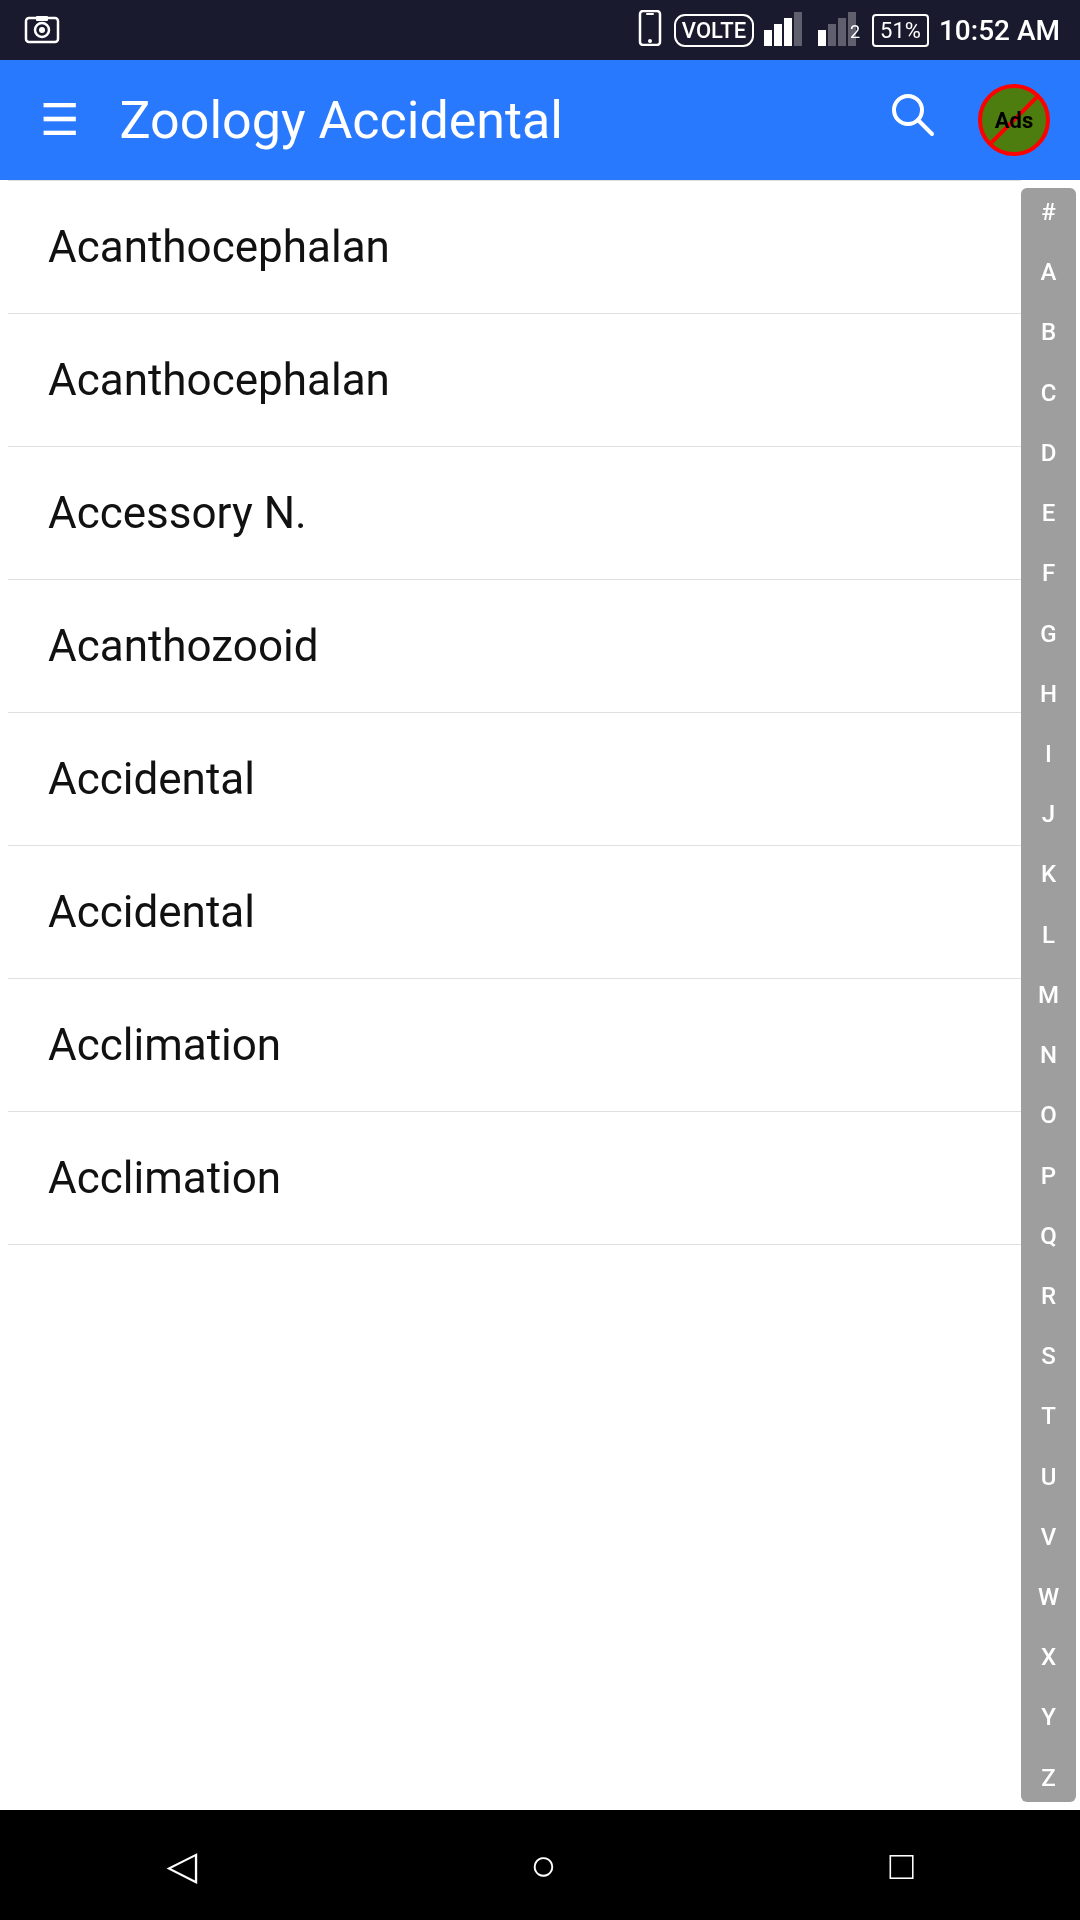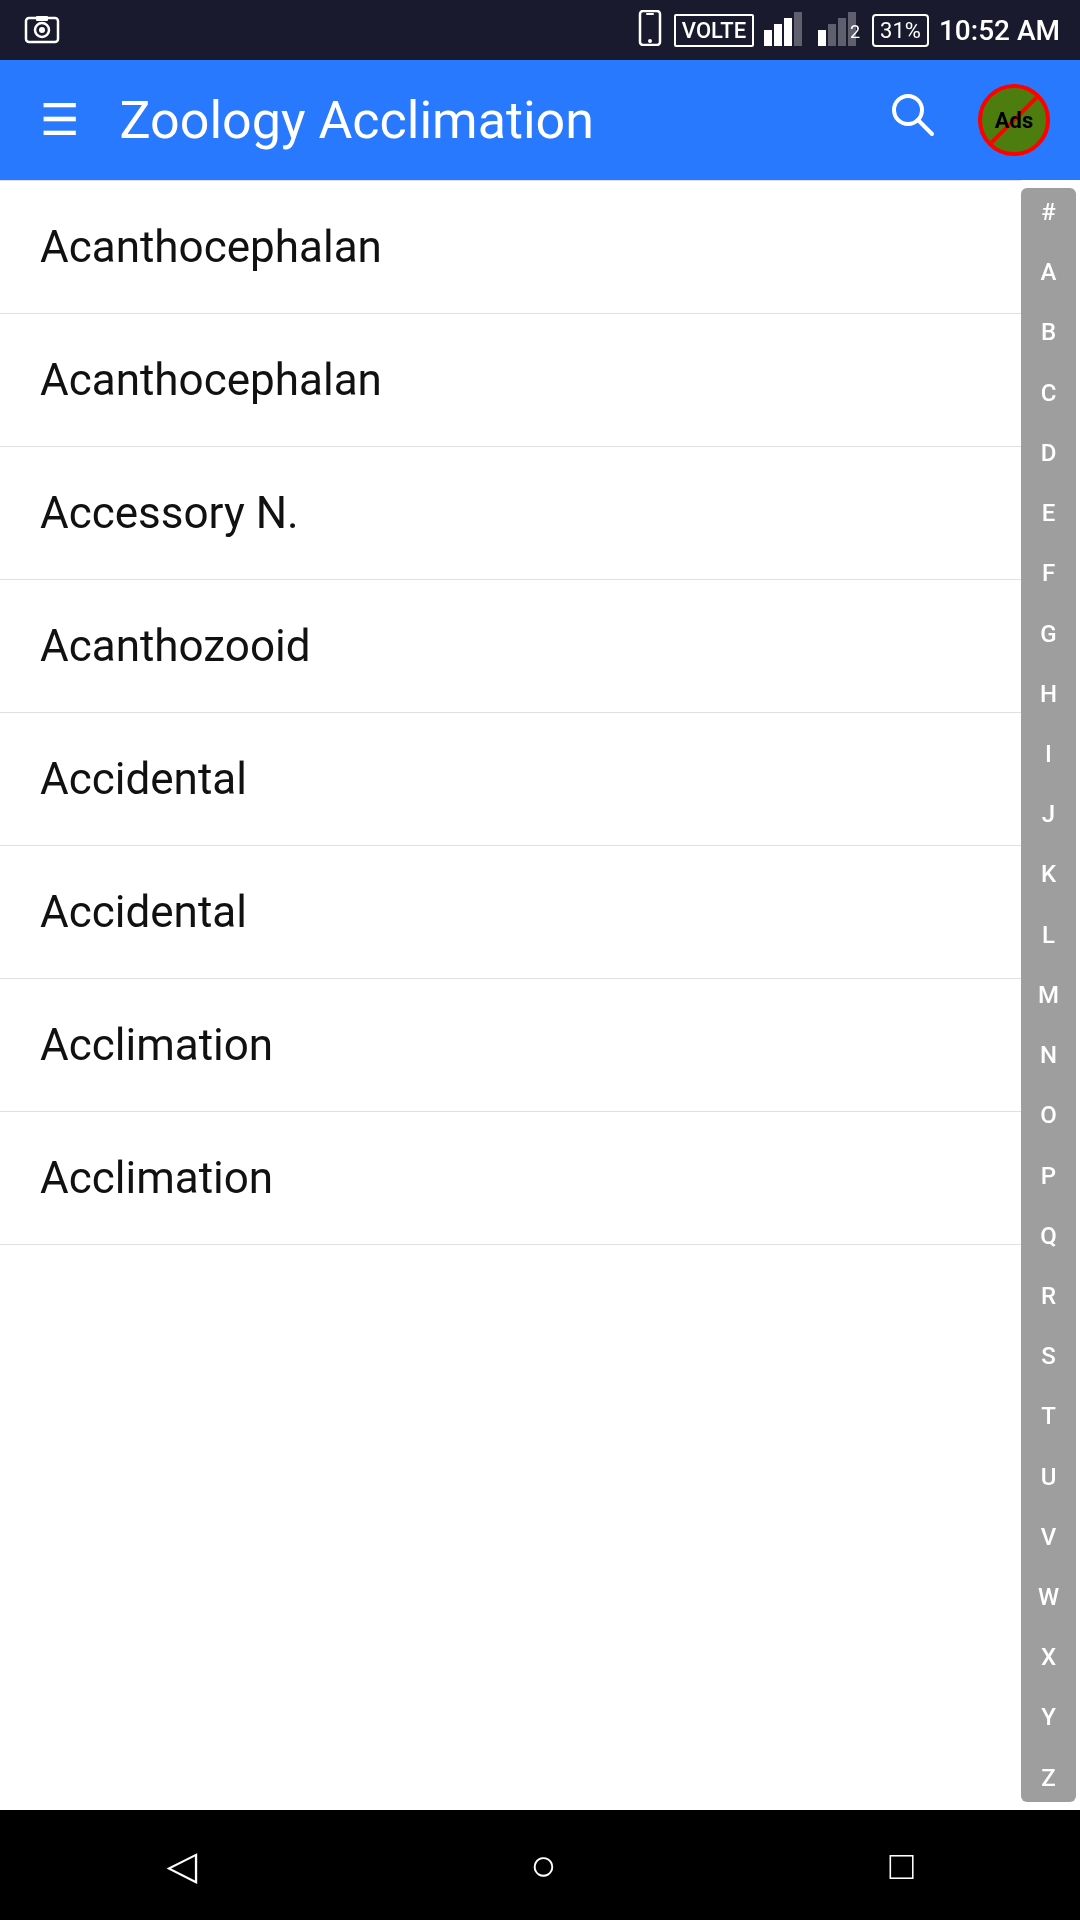--- a/index.html
+++ b/index.html
@@ -117,20 +117,21 @@
       z-index: 1;
     }
 
     
     #main-content {
       flex: 1;
       display: flex;
       flex-direction: row;
       overflow: hidden;
       position: relative;
+      margin-left: 8px;
     }
 
     
     #word-list {
       flex: 1;
       overflow-y: auto;
       padding: 0;
     }
 
     .list-item {
@@ -215,48 +216,48 @@
     </div>
   </div>
   <div class="status-right">
     <div>
       <svg width="28" height="36" viewBox="0 0 28 36" fill="white">
         <rect x="4" y="1" width="20" height="34" rx="3" fill="none" stroke="white" stroke-width="2.5"></rect>
         <rect x="10" y="3" width="8" height="2" rx="1" fill="white"></rect>
         <circle cx="14" cy="31" r="2" fill="white"></circle>
       </svg>
     </div>
-    <span class="status-text" style="font-size:22px;border:2px solid white;padding:2px 6px;border-radius:2px;">VOLTE</span>
+    <span class="status-text" style="font-size:22px;border:2px solid white;padding:2px 6px;border-radius:11px;">VOLTE</span>
     <div>
       <svg width="44" height="36" viewBox="0 0 44 36" fill="white">
         <rect x="0" y="20" width="8" height="16" fill="white"></rect>
         <rect x="10" y="14" width="8" height="22" fill="white"></rect>
         <rect x="20" y="8" width="8" height="28" fill="white"></rect>
         <rect x="30" y="2" width="8" height="34" fill="white" opacity="0.3"></rect>
       </svg>
     </div>
     <div>
       <svg width="44" height="36" viewBox="0 0 44 36" fill="white">
         <rect x="0" y="20" width="8" height="16" fill="white"></rect>
         <rect x="10" y="14" width="8" height="22" fill="white" opacity="0.3"></rect>
         <rect x="20" y="8" width="8" height="28" fill="white" opacity="0.3"></rect>
         <rect x="30" y="2" width="8" height="34" fill="white" opacity="0.3"></rect>
         <text x="32" y="28" font-size="18" fill="white">2</text>
       </svg>
     </div>
     <div class="battery-box">
-      <span>31%</span>
+      <span>51%</span>
     </div>
     <span class="status-text">10:52 AM</span>
   </div>
 </div>
 
 <div id="app-bar">
   <div id="menu-icon">☰</div>
-  <div id="app-title">Zoology Acclimation</div>
+  <div id="app-title">Zoology Accidental</div>
   <div id="search-icon">
     <svg width="52" height="52" viewBox="0 0 52 52" fill="none">
       <circle cx="22" cy="22" r="14" stroke="white" stroke-width="4"></circle>
       <line x1="32" y1="32" x2="46" y2="46" stroke="white" stroke-width="4" stroke-linecap="round"></line>
     </svg>
   </div>
   <div id="ads-icon">
     <span class="ads-text">Ads</span>
   </div>
 </div>

